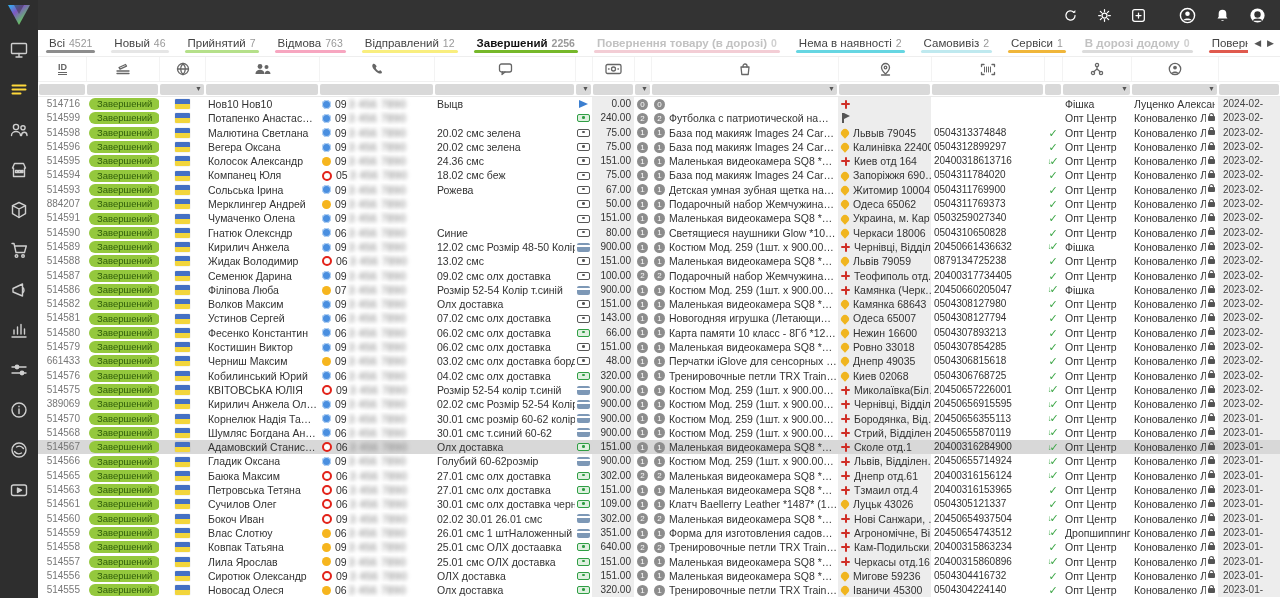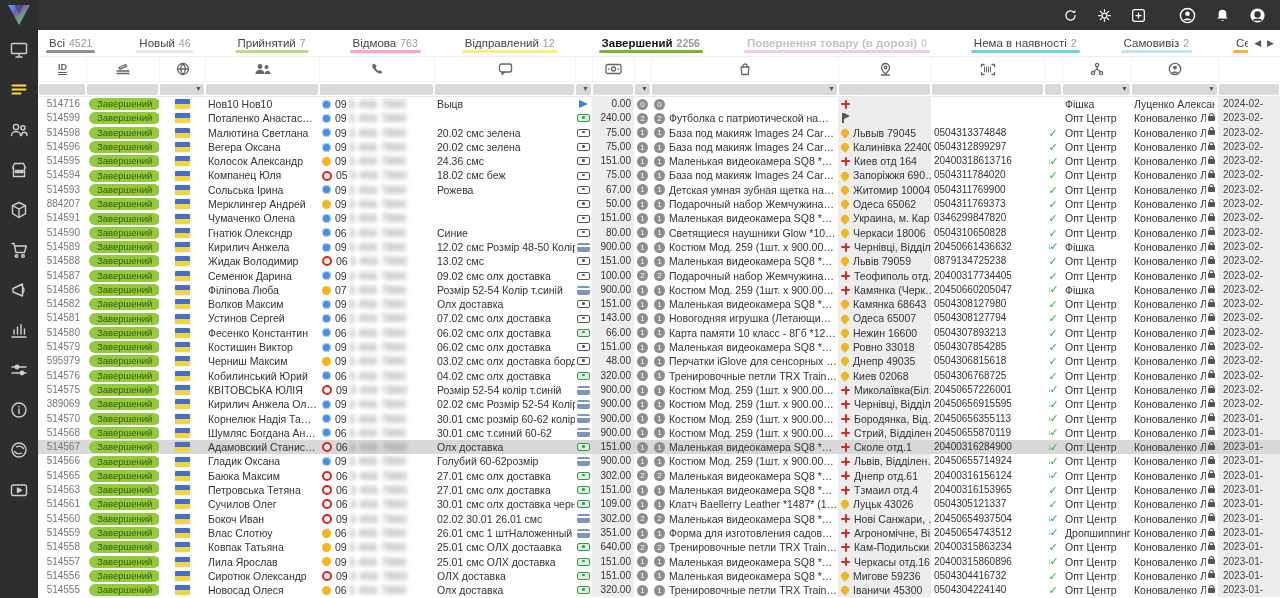--- a/index.html
+++ b/index.html
@@ -25,21 +25,21 @@
   .caret{font-size:7px;color:#aaa;}
   .pager{display:flex;align-items:center;gap:14px;font-size:9.5px;color:#b9b9b9;margin-top:0px;}
   .pager .pg{cursor:pointer;}
   .pager .cur{color:#8b8b8b;}
   .pager .nav{cursor:pointer;letter-spacing:-1px;font-size:9px;}
   .tb-icons{position:absolute;right:14px;top:0;height:30px;display:flex;align-items:center;gap:19px;}
   .tb-icons .tbi{cursor:pointer;display:flex;align-items:center;}
   .tb-icons svg{stroke:#fff;fill:none;stroke-width:1.5;stroke-linecap:round;}
 
   
-  .tabs{height:27px;background:#fff;display:flex;align-items:stretch;border-bottom:1px solid #eee;overflow:hidden;position:relative;flex:none;gap:25px;}
+  .tabs{height:27px;background:#fff;display:flex;align-items:stretch;border-bottom:1px solid #eee;overflow:hidden;position:relative;flex:none;}
   .tab{flex:none;display:flex;align-items:center;gap:4px;padding:0 11px;font-size:11.5px;color:#444;cursor:pointer;position:relative;white-space:nowrap;}
   .tab .cnt{color:#999;font-size:10.5px;}
   .tab .ul{position:absolute;left:8px;right:8px;bottom:3px;height:3px;border-radius:2px;}
   .tab.active{font-weight:bold;color:#111;}
   .tab.dim{color:#c2c2c2;font-weight:bold;}
   .tab.dim .cnt{color:#d0d0d0;}
   .tab-arrows{position:absolute;right:0;top:0;height:26px;background:#fff;display:flex;align-items:center;gap:6px;padding:0 6px;color:#555;font-size:9px;}
   .tab-arrows span{cursor:pointer;}
 
   
@@ -680,21 +680,21 @@
           <div class="c cm"></div>
           <div class="c py">
             <span class="pay pay-cod"></span>
           </div>
           <div class="c am">151.00</div>
           <div class="c qt">
             <span class="qty">1</span>
           </div>
           <div class="c pr"><span class="qty">1</span>Маленькая видеокамера SQ8 *…</div>
           <div class="c ct"><span class="ship ship-up"></span>Украина, м. Кар…</div>
-          <div class="c tn">0346299847820</div>
+          <div class="c tn">0503259027340</div>
           <div class="c ck">
             <span class="chk">✓</span>
           </div>
           <div class="c sr">Опт Центр</div>
           <div class="c mg">
             <span class="mgn">Коноваленко Ли…</span>
             <span class="lock"></span>
           </div>
           <div class="c dt">2023-02-</div>
         </div>
@@ -971,21 +971,21 @@
             <span class="chk">✓</span>
           </div>
           <div class="c sr">Опт Центр</div>
           <div class="c mg">
             <span class="mgn">Коноваленко Ли…</span>
             <span class="lock"></span>
           </div>
           <div class="c dt">2023-02-</div>
         </div>
         <div class="grid trow">
-          <div class="c id">595979</div>
+          <div class="c id">661433</div>
           <div class="c st">
             <span class="pill">Завершений</span>
           </div>
           <div class="c fl" style="justify-content:center">
             <span class="flag"></span>
           </div>
           <div class="c nm">Черниш Максим</div>
           <div class="c ph"><span class="op op-life"></span>09<span class="blur">3 456 7890</span></div>
           <div class="c cm">03.02 смс олх доставка бордо</div>
           <div class="c py">

